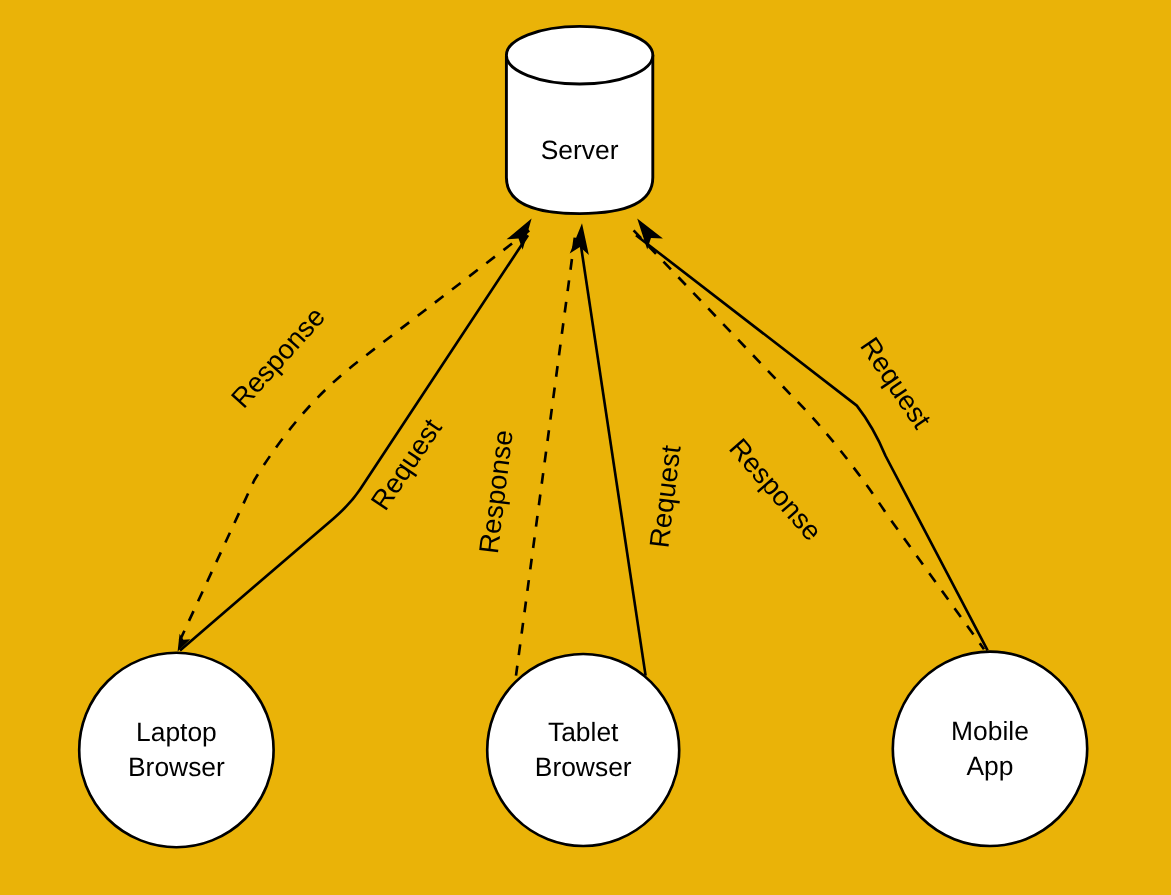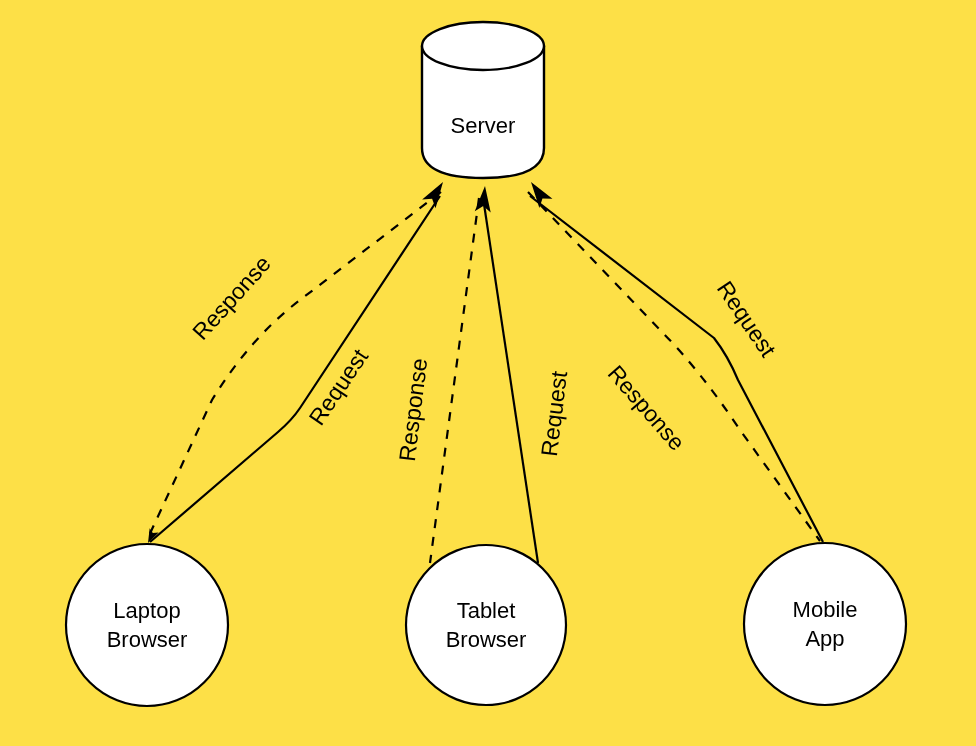--- a/index.html
+++ b/index.html
@@ -66,21 +66,21 @@
     font-family: "Liberation Sans", sans-serif;
     font-size: 23px;
     fill: #000000;
     text-anchor: middle;
     dominant-baseline: middle;
   }
 </style>
 </head>
 <body>
 
-<div id="diagram-root" style="background: #fde047;">
+<div id="diagram-root" style="background: #eab308;">
   <svg id="diagram" viewBox="0 0 976 746" xmlns="http://www.w3.org/2000/svg">
 
     <g>
 
       <path class="edge-dashed" d="M 441 192 L 300 300 Q 250 338 212 400 L 147 540"></path>
 
       <path class="edge-solid" d="M 150 542 L 278 432 Q 292 420 300 408 L 440 196"></path>
 
       <path class="edge-dashed" d="M 479 198 L 430 563"></path>
 

